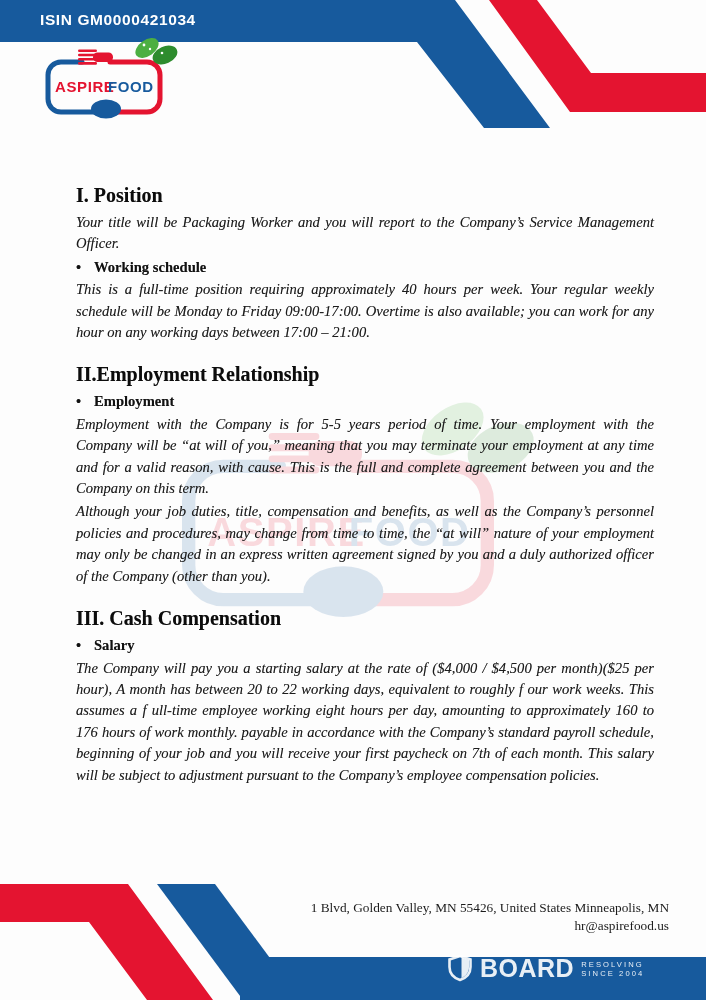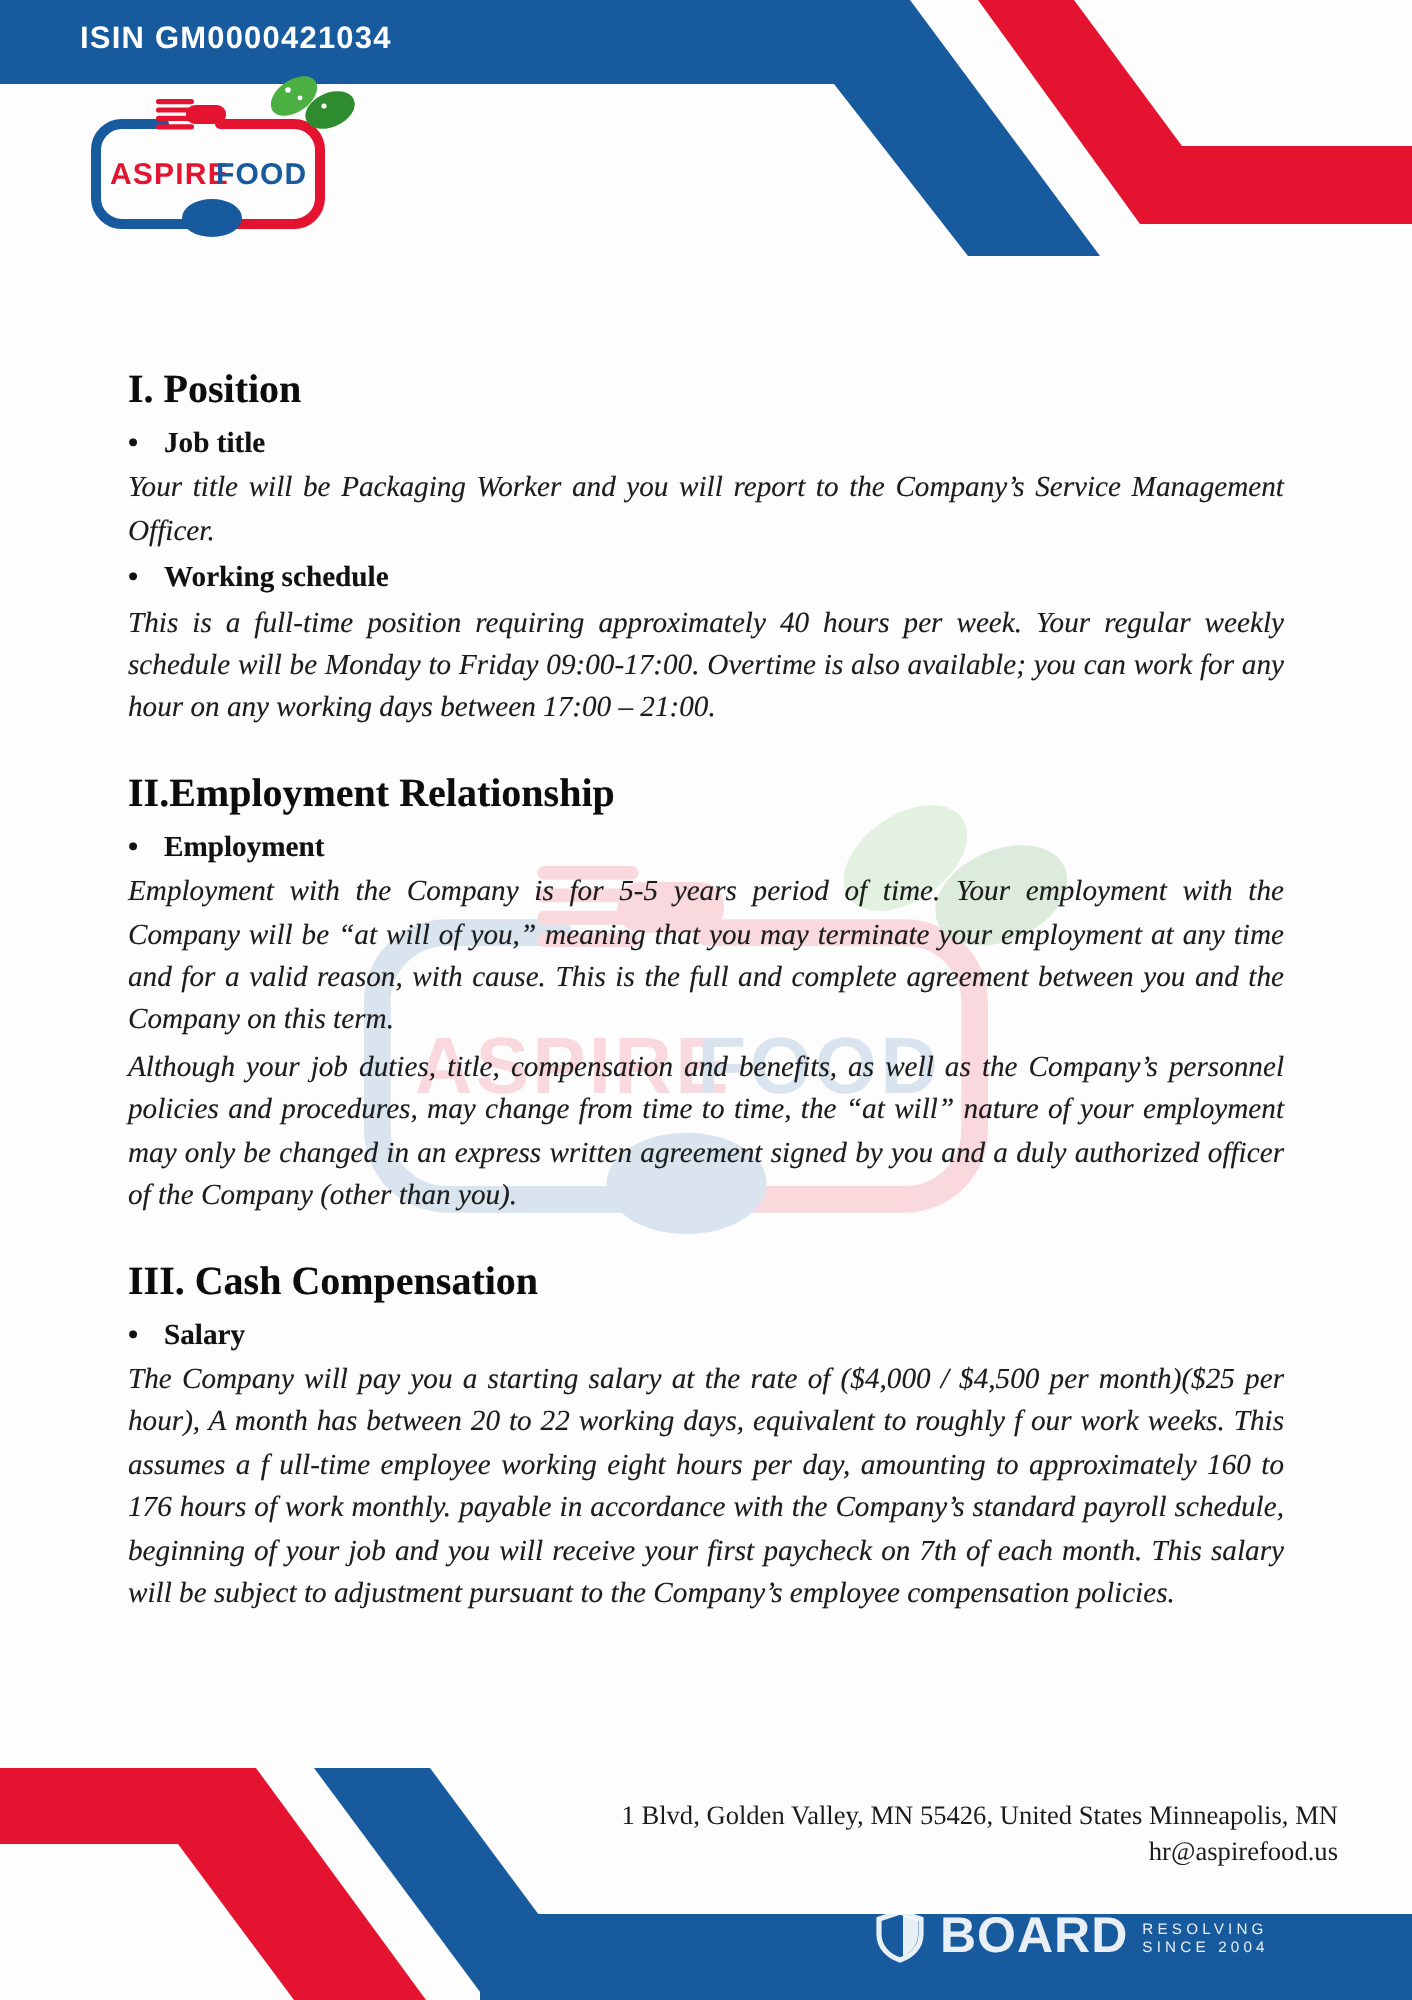--- a/index.html
+++ b/index.html
@@ -17,38 +17,38 @@
     font-family:"Liberation Sans", sans-serif;
     font-size:15.5px;font-weight:600;letter-spacing:.6px;color:#ffffff;
   }
   .logo{position:absolute;left:44px;top:32px;width:150px;height:92px;}
   .logo-text-a{font:700 15px "Liberation Sans", sans-serif;letter-spacing:.6px;}
   .watermark{
     position:absolute;left:178px;top:386px;width:400px;height:246px;
     opacity:.15;pointer-events:none;
   }
   .content{
-    position:absolute;left:64px;top:183px;width:578px;
+    position:absolute;left:76px;top:183px;width:578px;
     font-size:14.6px;line-height:21.4px;
     text-shadow:0 0 .4px rgba(40,40,40,.45);
   }
   .sec-heading{
     font-size:20px;line-height:24px;font-weight:700;color:#0c0c0c;
     margin:0 0 5px 0;
   }
   .sec-heading.gap{margin-top:19px;}
   .bullet-line{margin:2px 0 1px 0;font-weight:700;color:#111;}
   .bullet-line .dot{display:inline-block;width:18px;}
   .body-par{margin:0 0 2px 0;text-align:justify;font-style:italic;}
   .footer-contact{
     position:absolute;right:37px;top:899px;text-align:right;
     font-size:13.3px;line-height:17.6px;color:#1b1b1b;
   }
   .board-badge{
-    position:absolute;left:437px;top:953px;height:30px;
+    position:absolute;left:447px;top:953px;height:30px;
     display:flex;align-items:center;gap:7px;
     color:rgba(255,255,255,.9);font-family:"Liberation Sans", sans-serif;
   }
   .board-brand{font-size:25px;font-weight:700;letter-spacing:.5px;line-height:28px;}
   .board-tagline{display:flex;flex-direction:column;justify-content:center;
     font-size:7.6px;font-weight:400;letter-spacing:2.1px;line-height:9.5px;margin-top:2px;}
 </style>
 </head>
 <body>
 
@@ -101,23 +101,20 @@
         <ellipse cx="121" cy="23" rx="13" ry="8.5" fill="#2e8c2e" transform="rotate(-24 121 23)"></ellipse>
       </g>
       <text class="logo-text-a" x="11" y="60" fill="#e41430">ASPIRE</text>
       <text class="logo-text-a" x="64" y="60" fill="#175a9d">FOOD</text>
     </svg>
   </div>
 
   <main class="content">
 
     <h2 class="sec-heading">I. Position</h2>
-    <div class="bullet-line">
-      <span class="dot">•</span><span>Job title</span>
-    </div>
     <p class="body-par">Your title will be Packaging Worker and you will report to the Company’s Service Management Officer.</p>
     <div class="bullet-line">
       <span class="dot">•</span><span>Working schedule</span>
     </div>
     <p class="body-par">This is a full-time position requiring approximately 40 hours per week. Your regular weekly schedule will be Monday to Friday 09:00-17:00. Overtime is also available; you can work for any hour on any working days between 17:00 – 21:00.</p>
 
     <h2 class="sec-heading gap">II.Employment Relationship</h2>
     <div class="bullet-line">
       <span class="dot">•</span><span>Employment</span>
     </div>

